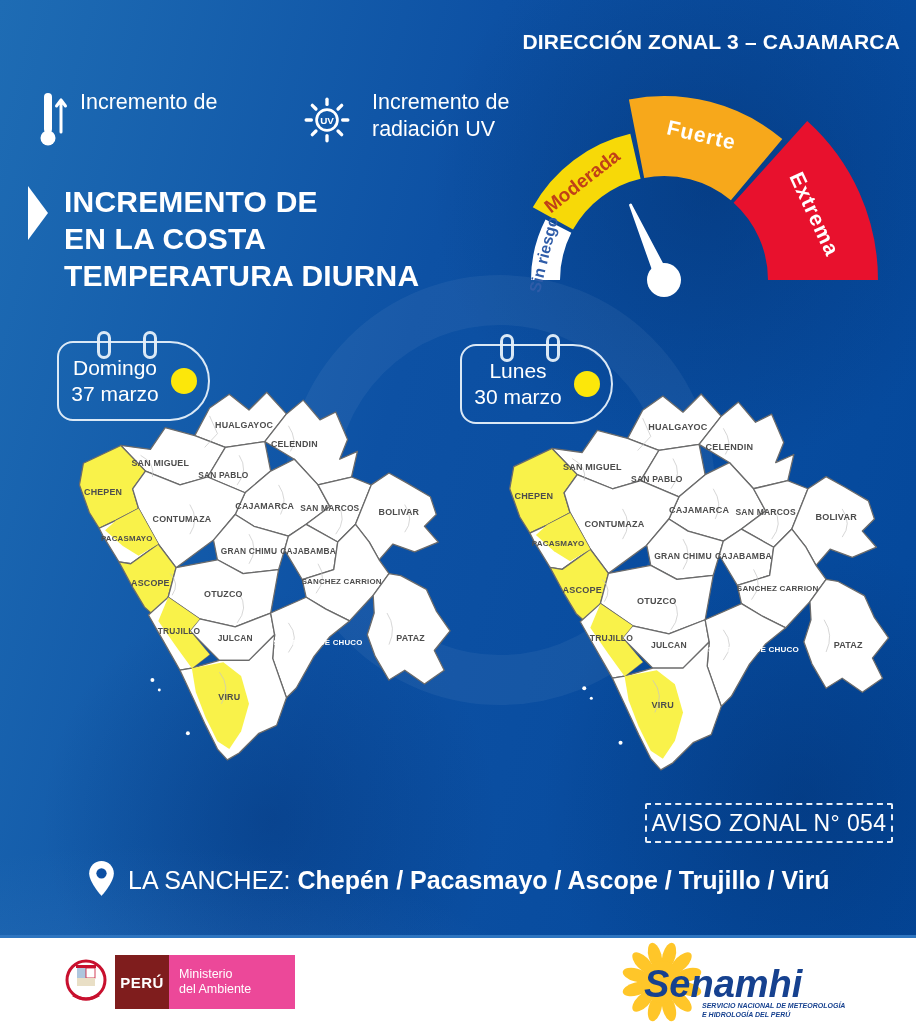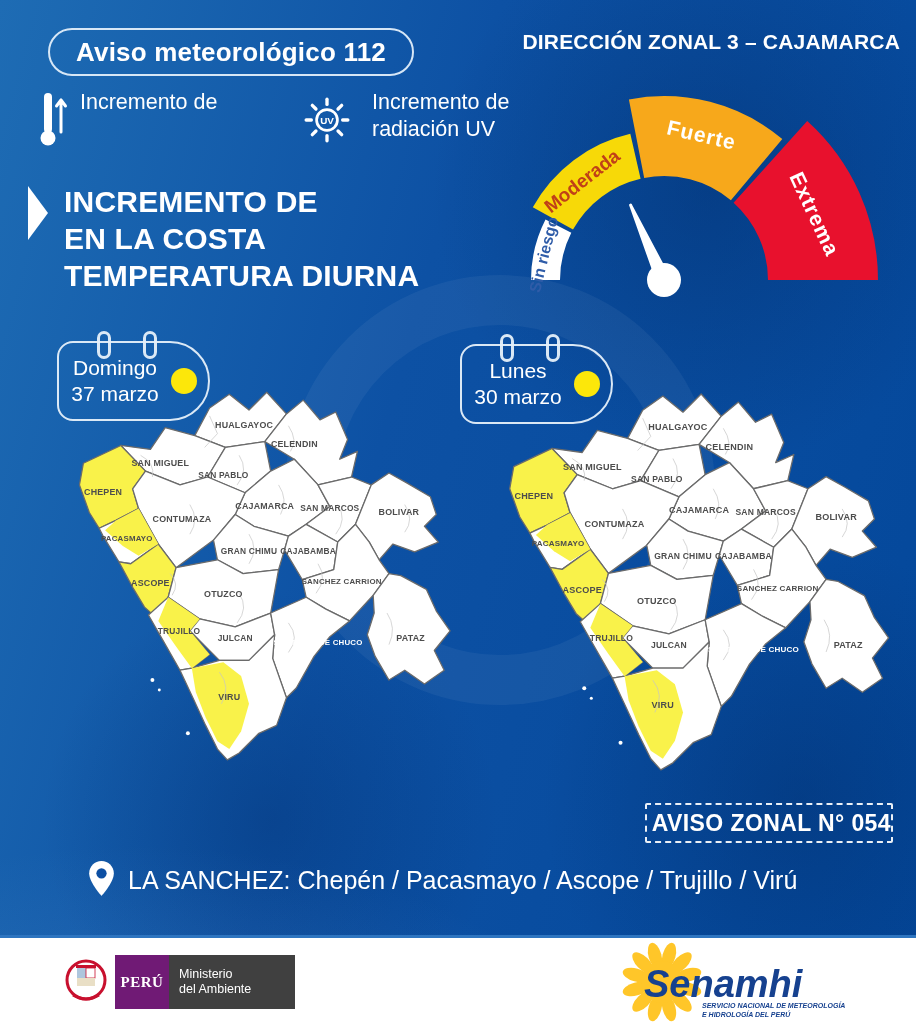--- a/index.html
+++ b/index.html
@@ -51,48 +51,45 @@
   .cal-dot{position:absolute;right:11px;top:50%;transform:translateY(-50%);width:26px;height:26px;border-radius:50%;}
 
   .map-host{position:absolute;}
   .map-1{left:42px;top:386px;width:414px;height:390px;}
   .map-2{left:458px;top:388px;width:450px;height:398px;}
   .map-host svg{width:100%;height:100%;display:block;}
 
   .aviso-zonal{
     position:absolute;left:645px;top:803px;width:248px;height:40px;box-sizing:border-box;
     border:2px dashed rgba(255,255,255,0.92);border-radius:2px;
-    color:#fff;font-size:23px;font-weight:bold;text-align:right;line-height:36px;letter-spacing:.4px;
+    color:#fff;font-size:23px;font-weight:normal;text-align:center;line-height:36px;letter-spacing:.4px;
   }
   .loc-pin{position:absolute;left:88px;top:860px;}
   .loc-text{position:absolute;left:128px;top:866px;color:#fff;font-size:25px;}
   .loc-text .region{font-weight:400;}
-  .loc-text .areas{font-weight:normal;}
+  .loc-text .areas{font-weight:bold;}
 
   .footer{position:absolute;left:0;top:935px;width:916px;height:89px;background:#ffffff;border-top:3px solid #2E75C0;box-sizing:border-box;}
   .peru-logo{position:absolute;left:63px;top:17px;height:54px;display:flex;align-items:stretch;}
   .escudo{width:46px;height:54px;margin-right:6px;}
   .peru-red{width:54px;display:flex;align-items:center;justify-content:center;color:#fff;font-weight:bold;font-size:15px;letter-spacing:.5px;}
   .min-gray{width:116px;display:flex;flex-direction:column;justify-content:center;padding-left:10px;color:#fff;font-size:12.5px;line-height:15px;}
   .senamhi{position:absolute;left:620px;top:0px;width:270px;height:88px;}
 </style>
 </head>
 <body>
 
 <div class="canvas">
 
   <div class="deco deco-dark1"></div>
   <div class="deco deco-dark2"></div>
   <div class="deco deco-dark3"></div>
   <div class="deco deco-ring"></div>
   <div class="deco deco-wave"></div>
 
-  <div class="aviso-badge">
-    <span>Aviso meteorológico 112</span>
-  </div>
   <div class="direccion">DIRECCIÓN ZONAL 3 – CAJAMARCA</div>
 
   <div class="hazard-icon h1i">
     <svg width="28" height="60" viewBox="0 0 28 60">
       <rect x="4" y="5" width="8" height="40" rx="4" fill="#fff"></rect>
       <circle cx="8" cy="50" r="7.5" fill="#fff"></circle>
       <path d="M21,44 L21,12 M21,12 L16.5,18 M21,12 L25.5,18" stroke="#fff" stroke-width="3" fill="none" stroke-linecap="round"></path>
     </svg>
   </div>
   <div class="hazard-text h1t">
@@ -310,24 +307,24 @@
   <div class="footer">
     <div class="peru-logo">
       <svg class="escudo" viewBox="0 0 46 54">
         <circle cx="23" cy="25" r="19" fill="#fff" stroke="#C8102E" stroke-width="3"></circle>
         <rect x="14" y="13" width="9" height="10" fill="#AEC6DD"></rect>
         <rect x="23" y="13" width="9" height="10" fill="#fff" stroke="#C8102E" stroke-width="0.8"></rect>
         <rect x="14" y="23" width="18" height="8" fill="#E9DFC6"></rect>
         <rect x="13" y="10" width="20" height="3" fill="#C8102E"></rect>
         <path d="M10,40 Q23,48 36,40" stroke="#C8102E" stroke-width="3" fill="none"></path>
       </svg>
-      <div class="peru-red" style="background: #701a75; font-family: Liberation Serif, serif;">
+      <div class="peru-red" style="background: #7f1d1d;">
         <span>PERÚ</span>
       </div>
-      <div class="min-gray" style="background: #404040;">
+      <div class="min-gray" style="background: #ec4899;">
         <span>Ministerio</span>
         <span>del Ambiente</span>
       </div>
     </div>
     <svg class="senamhi" viewBox="0 0 270 88">
       <g id="senamhi-sun" transform="translate(42,44)">
         <g id="sun-petals">
             <ellipse cx="0" cy="-27" rx="6.5" ry="13.5" fill="#FFC629" transform="rotate(15)"></ellipse>
             <ellipse cx="0" cy="-27" rx="6.5" ry="13.5" fill="#FFC629" transform="rotate(45)"></ellipse>
             <ellipse cx="0" cy="-27" rx="6.5" ry="13.5" fill="#FFC629" transform="rotate(75)"></ellipse>

